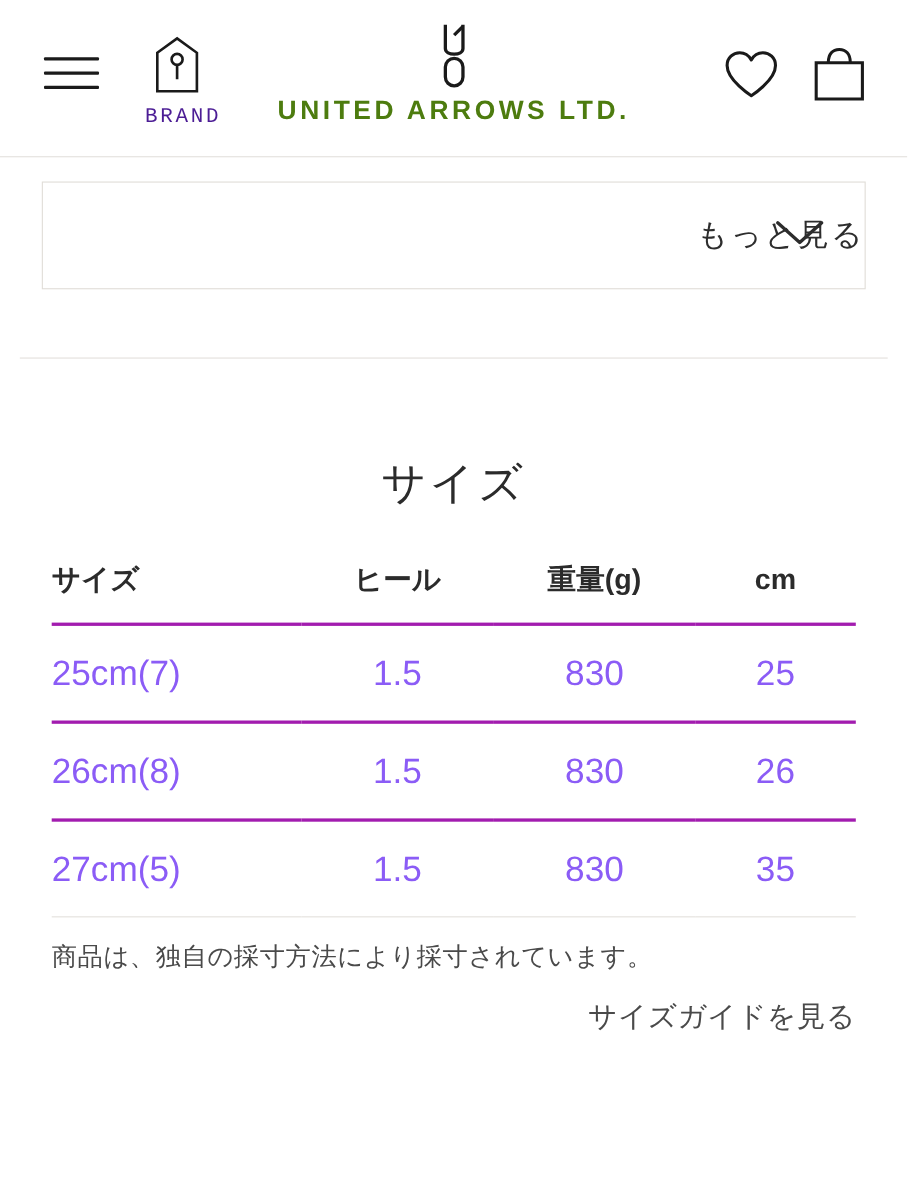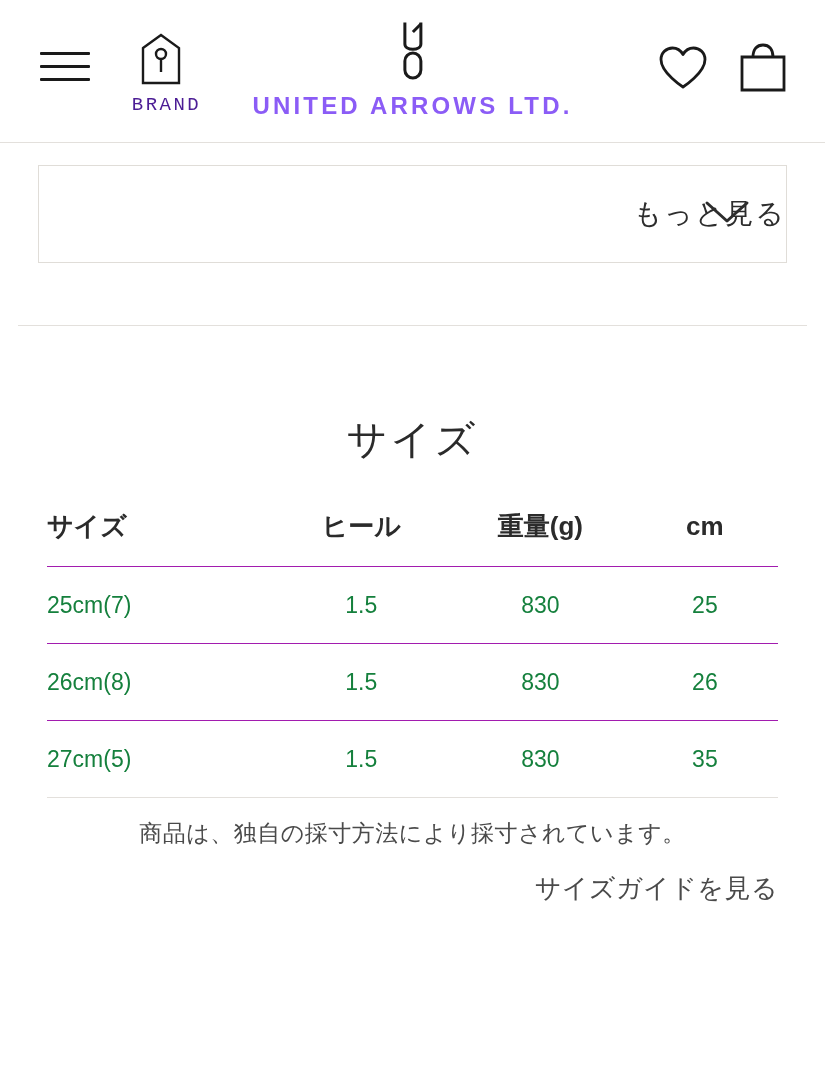--- a/index.html
+++ b/index.html
@@ -73,25 +73,24 @@
     position: absolute;
     left: 50%;
     top: 20px;
     transform: translateX(-50%);
     text-align: center;
     cursor: pointer;
   }
   .logo-mark { display: block; margin: 0 auto; }
   .logo-text {
     display: block;
-    margin-top: 6px;
     font-size: 24px;
     font-weight: bold;
     letter-spacing: 3.2px;
-    color: #8b5cf6;
+    color: #4d7c0f;
     white-space: nowrap;
     font-family: "Liberation Sans", sans-serif;
   }
 
   .icon-heart {
     position: absolute;
     right: 116px;
     top: 44px;
     cursor: pointer;
   }
@@ -165,33 +164,33 @@
   table.size-table th.col-first,
   table.size-table td.col-first {
     text-align: left;
     width: 31%;
   }
   table.size-table th.col-2, table.size-table td.col-2 { width: 24%; }
   table.size-table th.col-3, table.size-table td.col-3 { width: 25%; }
   table.size-table th.col-4, table.size-table td.col-4 { width: 20%; }
 
   table.size-table td {
-    font-size: 23px;
-    color: #15803d;
+    font-size: 32px;
+    color: #8b5cf6;
     padding: 25px 0 24px 0;
     text-align: center;
-    border-top: 1px solid #a21caf;
+    border-top: 3px solid #a21caf;
   }
   table.size-table tbody tr:last-child td {
     border-bottom: 1px solid #e3e0dc;
   }
 
   .size-note {
     margin: 20px 0 12px 0;
-    text-align: center;
+    text-align: left;
     font-size: 23px;
     color: #4a4a4a;
     letter-spacing: 0.5px;
   }
   .size-guide-link {
     display: block;
     margin-top: 22px;
     text-align: right;
     font-size: 26px;
     color: #4a4a4a;

